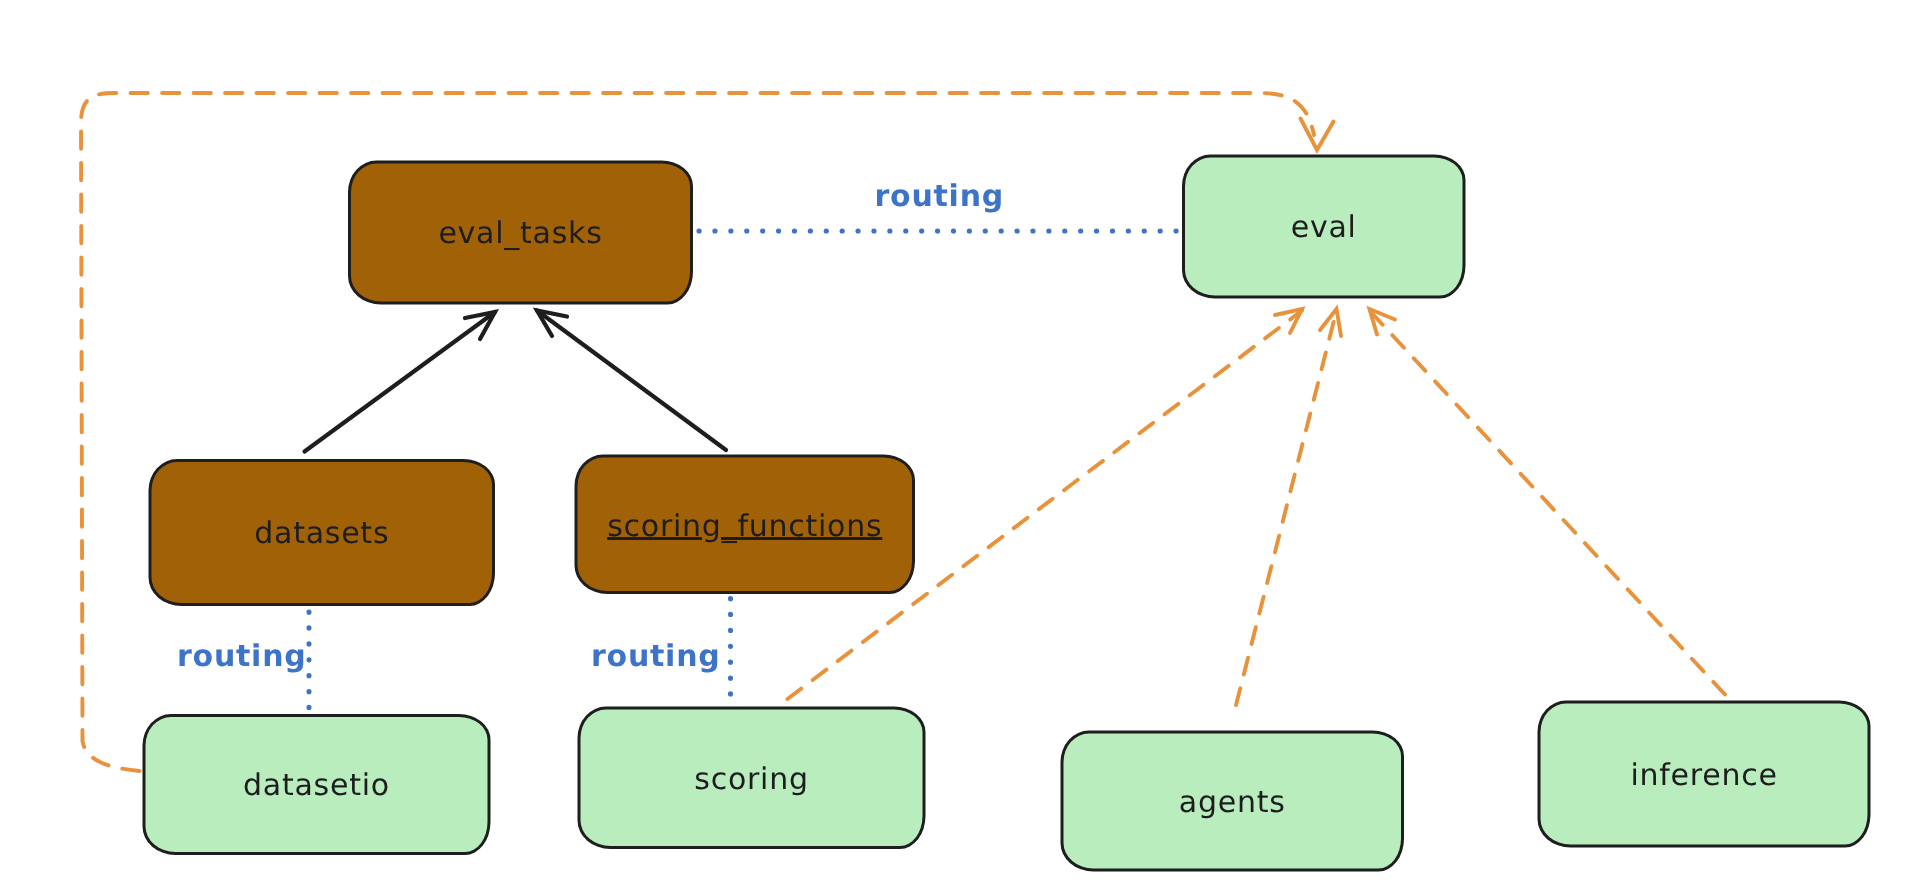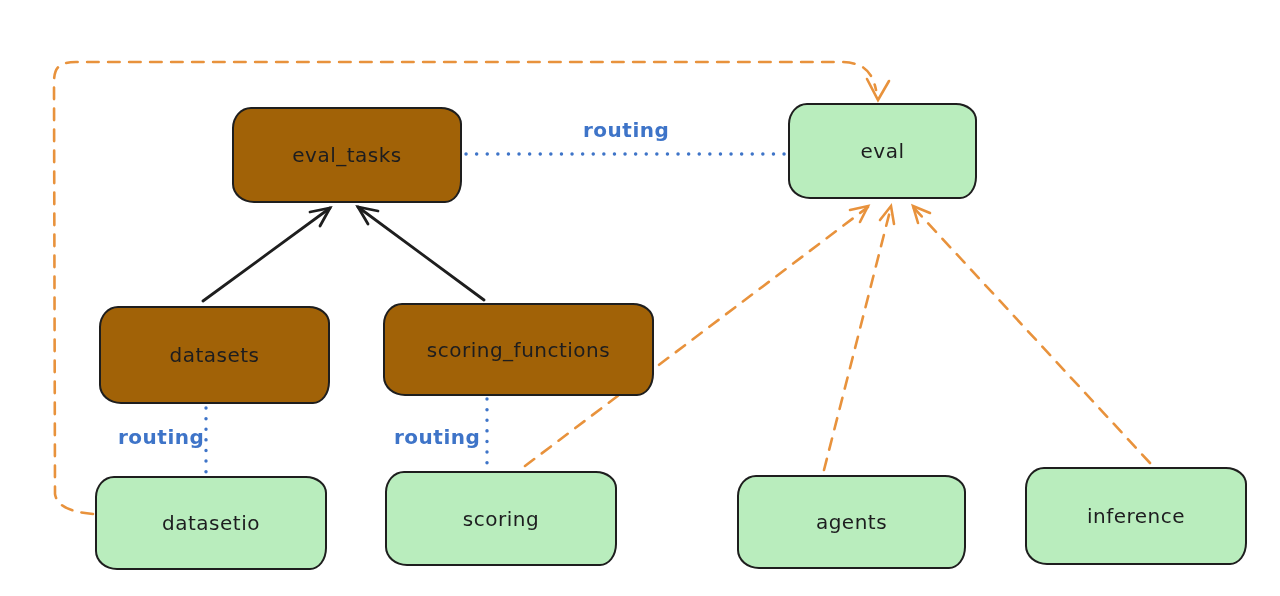--- a/index.html
+++ b/index.html
@@ -31,24 +31,24 @@
     letter-spacing: 0.5px;
     box-sizing: border-box;
     border-radius: 19px 21px 17px 22px / 21px 17px 22px 19px;
   }
   .node.blue  { background: #a16207; }
   .node.green { background: #b9edbd; }
 
   .n-eval_tasks        { left: 232px; top: 107px; width: 230px; height: 96px; }
   .n-eval              { left: 788px; top: 103px; width: 189px; height: 96px; }
   .n-datasets          { left:  99px; top: 306px; width: 231px; height: 98px; }
-  .n-scoring_functions { left: 383px; top: 303px; width: 271px; height: 93px; }
+  .n-scoring_functions { left: 383px; top: 303px; width: 227px; height: 93px; text-decoration: underline; }
   .n-datasetio         { left:  95px; top: 476px; width: 232px; height: 94px; }
   .n-scoring           { left: 385px; top: 471px; width: 232px; height: 95px; }
-  .n-agents            { left: 707px; top: 475px; width: 229px; height: 94px; margin-left: 30px; }
+  .n-agents            { left: 707px; top: 487px; width: 229px; height: 94px; }
   .n-inference         { left: 1025px; top: 467px; width: 222px; height: 98px; }
 
   .routing-label {
     position: absolute;
     color: #3e74c8;
     font-size: 20px;
     font-weight: 700;
     letter-spacing: 0.5px;
     white-space: nowrap;
   }

